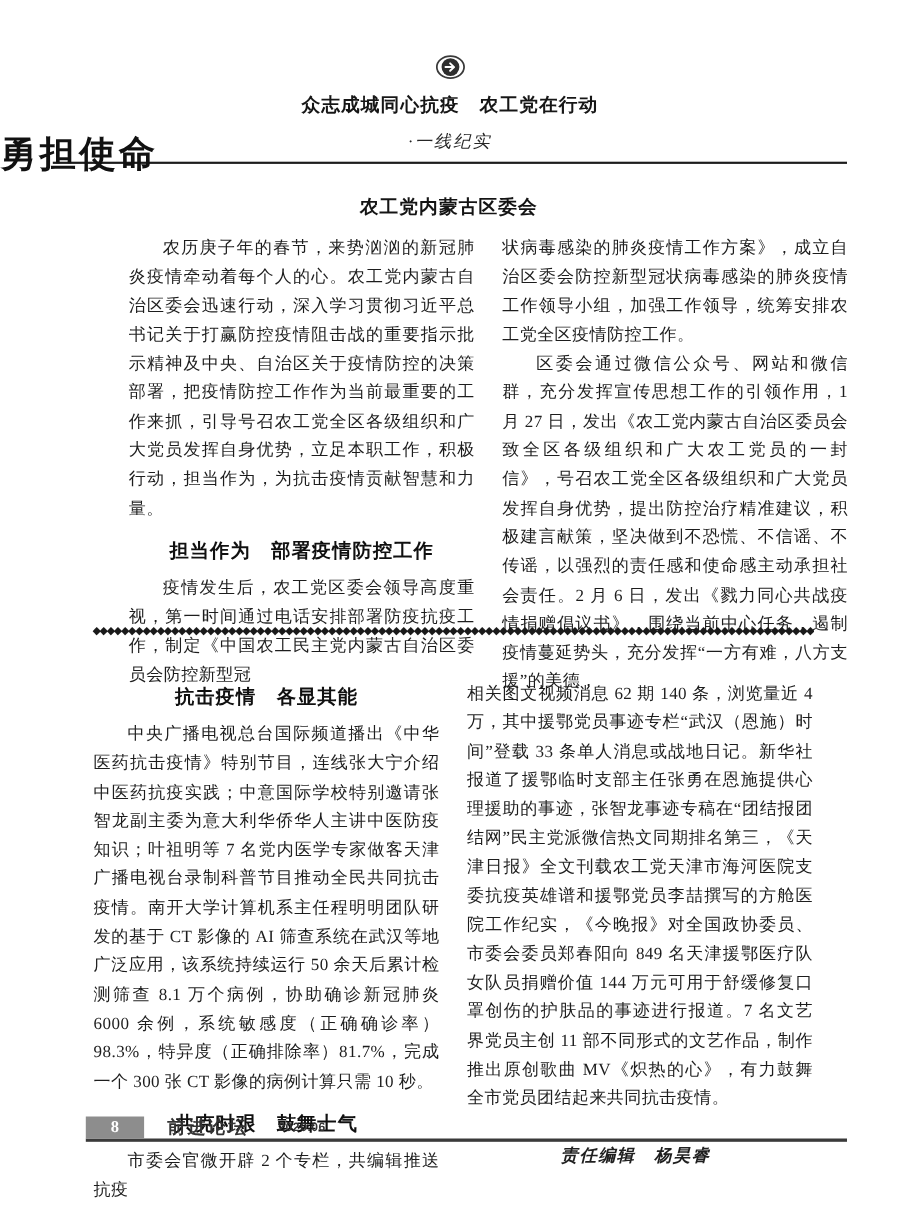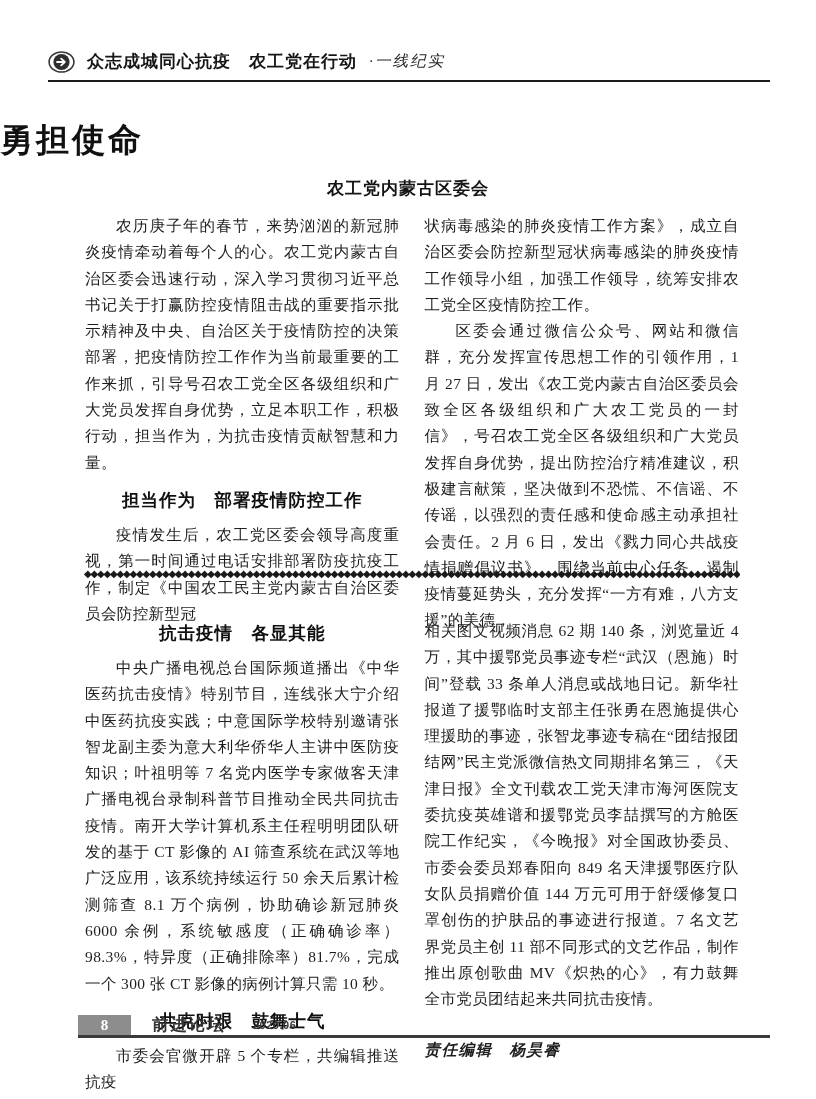--- a/index.html
+++ b/index.html
@@ -13,20 +13,21 @@
     color: #1d1d1d;
     font-family: "Liberation Serif", "DejaVu Serif", serif;
   }
 
   
   .page-header {
     position: absolute; top: 50px; left: 48px; width: 722px;
     display: flex; align-items: center; gap: 12px;
     padding-bottom: 7px;
     border-bottom: 2px solid #1c1c1c;
+    flex-direction: column;
   }
   .hdr-icon { display: inline-flex; flex: 0 0 auto; }
   .hdr-main {
     font-family: "Liberation Sans", "DejaVu Sans", sans-serif;
     font-weight: 700; font-size: 17px; color: #161616; letter-spacing: 1px;
   }
   .hdr-sub {
     font-size: 15.5px; color: #262626; letter-spacing: 2px;
     font-family: "Liberation Serif", "DejaVu Serif", serif;
     font-style: italic;
@@ -44,21 +45,21 @@
     text-align: center;
     font-family: "Liberation Sans", "DejaVu Sans", sans-serif;
     font-weight: 700; font-size: 17px; color: #141414; letter-spacing: 1px;
   }
 
   
   .cols {
     position: absolute; left: 85px; width: 654px;
     display: flex; gap: 25px;
   }
-  .cols-top    { top: 213px; height: 348px; }
+  .cols-top    { top: 213px; height: 348px; margin-left: 32px; }
   .cols-bottom { top: 618px; height: 390px; }
   .col { flex: 1 1 0; min-width: 0; }
 
   .col p {
     font-size: 15.5px; line-height: 26.3px; color: #1d1d1d;
     text-align: justify; text-justify: inter-ideograph;
     letter-spacing: 0.4px;
   }
   .col p.indent { text-indent: 2em; }
 
@@ -75,21 +76,21 @@
     position: absolute; top: 567px; left: 84px; width: 656px; height: 13px;
     overflow: hidden; white-space: nowrap;
     font-size: 10px; line-height: 13px; letter-spacing: -1.2px;
     color: #1a1a1a; text-align: left;
     font-family: "DejaVu Sans", sans-serif;
   }
 
   
   .editor-credit {
     margin-top: 28px; padding-right: 8px;
-    text-align: left;
+    text-align: center;
     font-style: italic; font-weight: 700;
     font-size: 15.5px; color: #1f1f1f; letter-spacing: 1.5px;
   }
 
   
   .page-footer {
     position: absolute; top: 1015px; left: 78px; width: 692px; height: 23px;
     border-bottom: 3px solid #3a3a3a;
     display: flex; align-items: stretch;
   }
@@ -144,21 +145,21 @@
     </div>
   </div>
 
   <div class="ornament">◆◆◆◆◆◆◆◆◆◆◆◆◆◆◆◆◆◆◆◆◆◆◆◆◆◆◆◆◆◆◆◆◆◆◆◆◆◆◆◆◆◆◆◆◆◆◆◆◆◆◆◆◆◆◆◆◆◆◆◆◆◆◆◆◆◆◆◆◆◆◆◆◆◆◆◆◆◆◆◆◆◆◆◆◆◆◆◆◆◆◆◆◆◆◆◆◆◆◆◆◆◆◆◆◆◆◆◆◆◆</div>
 
   <div class="cols cols-bottom">
     <div class="col">
       <h2 class="col-heading">抗击疫情　各显其能</h2>
       <p class="indent">中央广播电视总台国际频道播出《中华医药抗击疫情》特别节目，连线张大宁介绍中医药抗疫实践；中意国际学校特别邀请张智龙副主委为意大利华侨华人主讲中医防疫知识；叶祖明等 7 名党内医学专家做客天津广播电视台录制科普节目推动全民共同抗击疫情。南开大学计算机系主任程明明团队研发的基于 CT 影像的 AI 筛查系统在武汉等地广泛应用，该系统持续运行 50 余天后累计检测筛查 8.1 万个病例，协助确诊新冠肺炎 6000 余例，系统敏感度（正确确诊率）98.3%，特异度（正确排除率）81.7%，完成一个 300 张 CT 影像的病例计算只需 10 秒。</p>
       <h2 class="col-heading">共克时艰　鼓舞士气</h2>
-      <p class="indent">市委会官微开辟 5 个专栏，共编辑推送抗疫</p>
+      <p class="indent">市委会官微开辟 2 个专栏，共编辑推送抗疫</p>
     </div>
     <div class="col">
       <p>相关图文视频消息 62 期 140 条，浏览量近 4 万，其中援鄂党员事迹专栏“武汉（恩施）时间”登载 33 条单人消息或战地日记。新华社报道了援鄂临时支部主任张勇在恩施提供心理援助的事迹，张智龙事迹专稿在“团结报团结网”民主党派微信热文同期排名第三，《天津日报》全文刊载农工党天津市海河医院支委抗疫英雄谱和援鄂党员李喆撰写的方舱医院工作纪实，《今晚报》对全国政协委员、市委会委员郑春阳向 849 名天津援鄂医疗队女队员捐赠价值 144 万元可用于舒缓修复口罩创伤的护肤品的事迹进行报道。7 名文艺界党员主创 11 部不同形式的文艺作品，制作推出原创歌曲 MV《炽热的心》，有力鼓舞全市党员团结起来共同抗击疫情。</p>
       <div class="editor-credit">责任编辑　杨昊睿</div>
     </div>
   </div>
 
   <div class="page-footer">
     <span class="pagenum-badge">
       <span>8</span>

